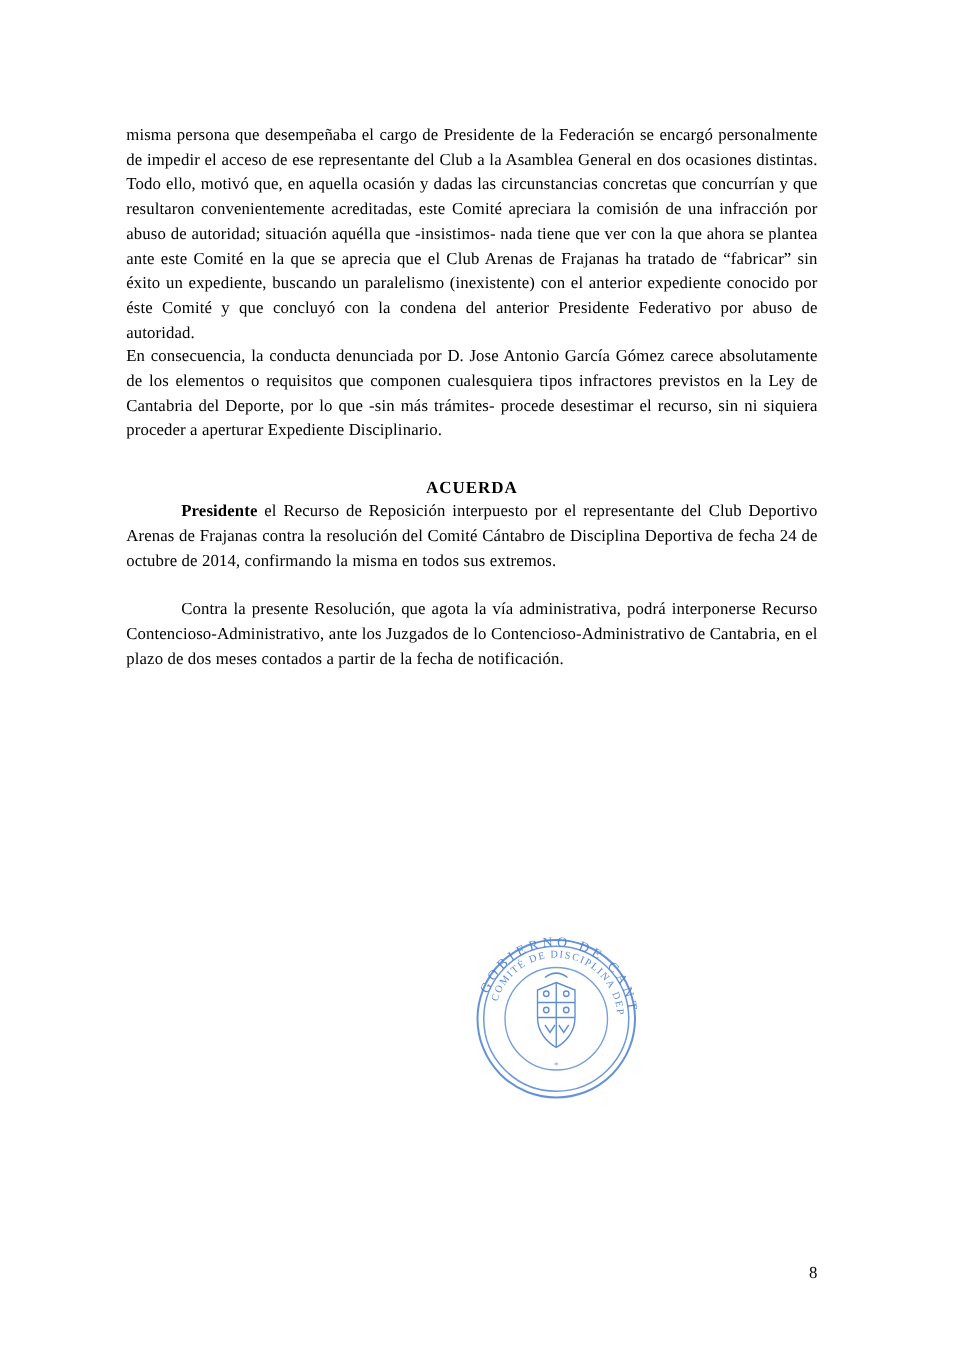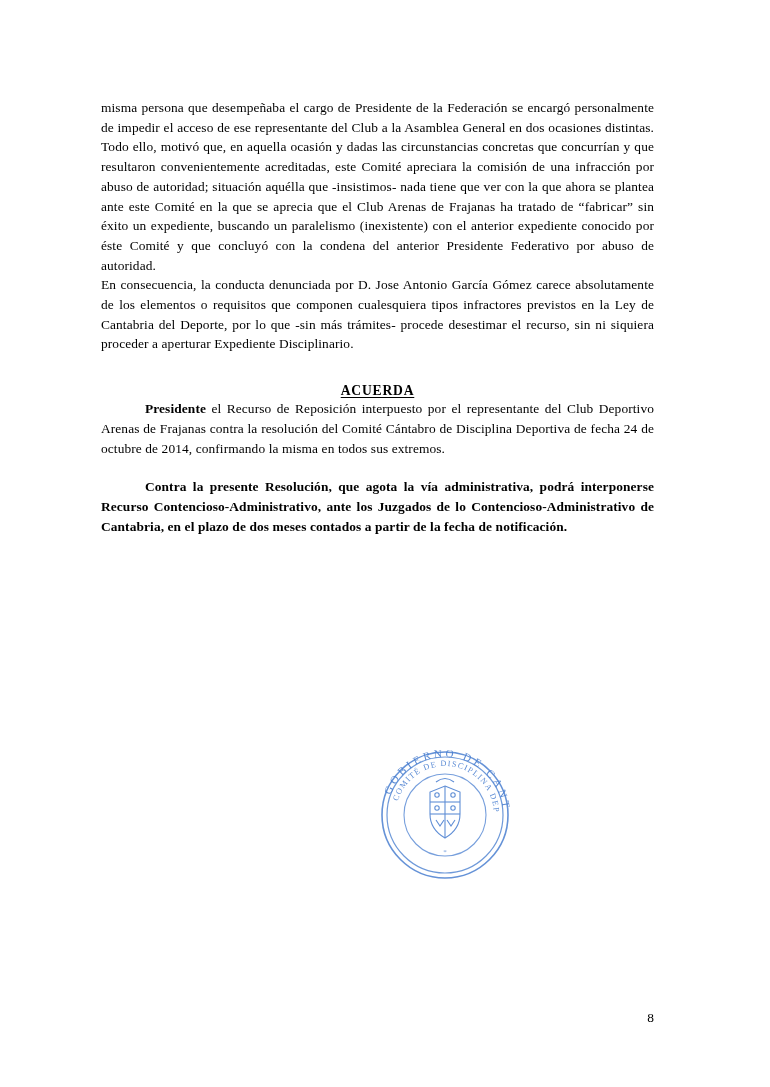--- a/index.html
+++ b/index.html
@@ -30,35 +30,34 @@
     width: 553px;
   }
   p.para {
     margin: 0 0 0 0;
     font-size: 13.4px;
     line-height: 19.7px;
     text-align: justify;
     text-justify: inter-word;
     letter-spacing: 0.1px;
   }
-  p.para.gap-1 { margin-top: 19px; font-weight: bold; }
+  p.para.gap-1 { margin-top: 19px; }
   p.para.gap-2 { }
   p.para.gap-3 { margin-top: 31px; }
   p.indent {
     text-indent: 44px;
   }
   .heading-wrap {
     text-align: center;
     margin-top: 27px;
   }
   .heading {
     font-size: 13.6px;
     font-weight: bold;
     letter-spacing: 0.8px;
-    text-decoration: underline;
     text-underline-offset: 2px;
     text-align: center;
   }
   .bold { font-weight: bold; }
 
   
   .seal {
     position: absolute;
     left: 372px;
     top: 742px;

